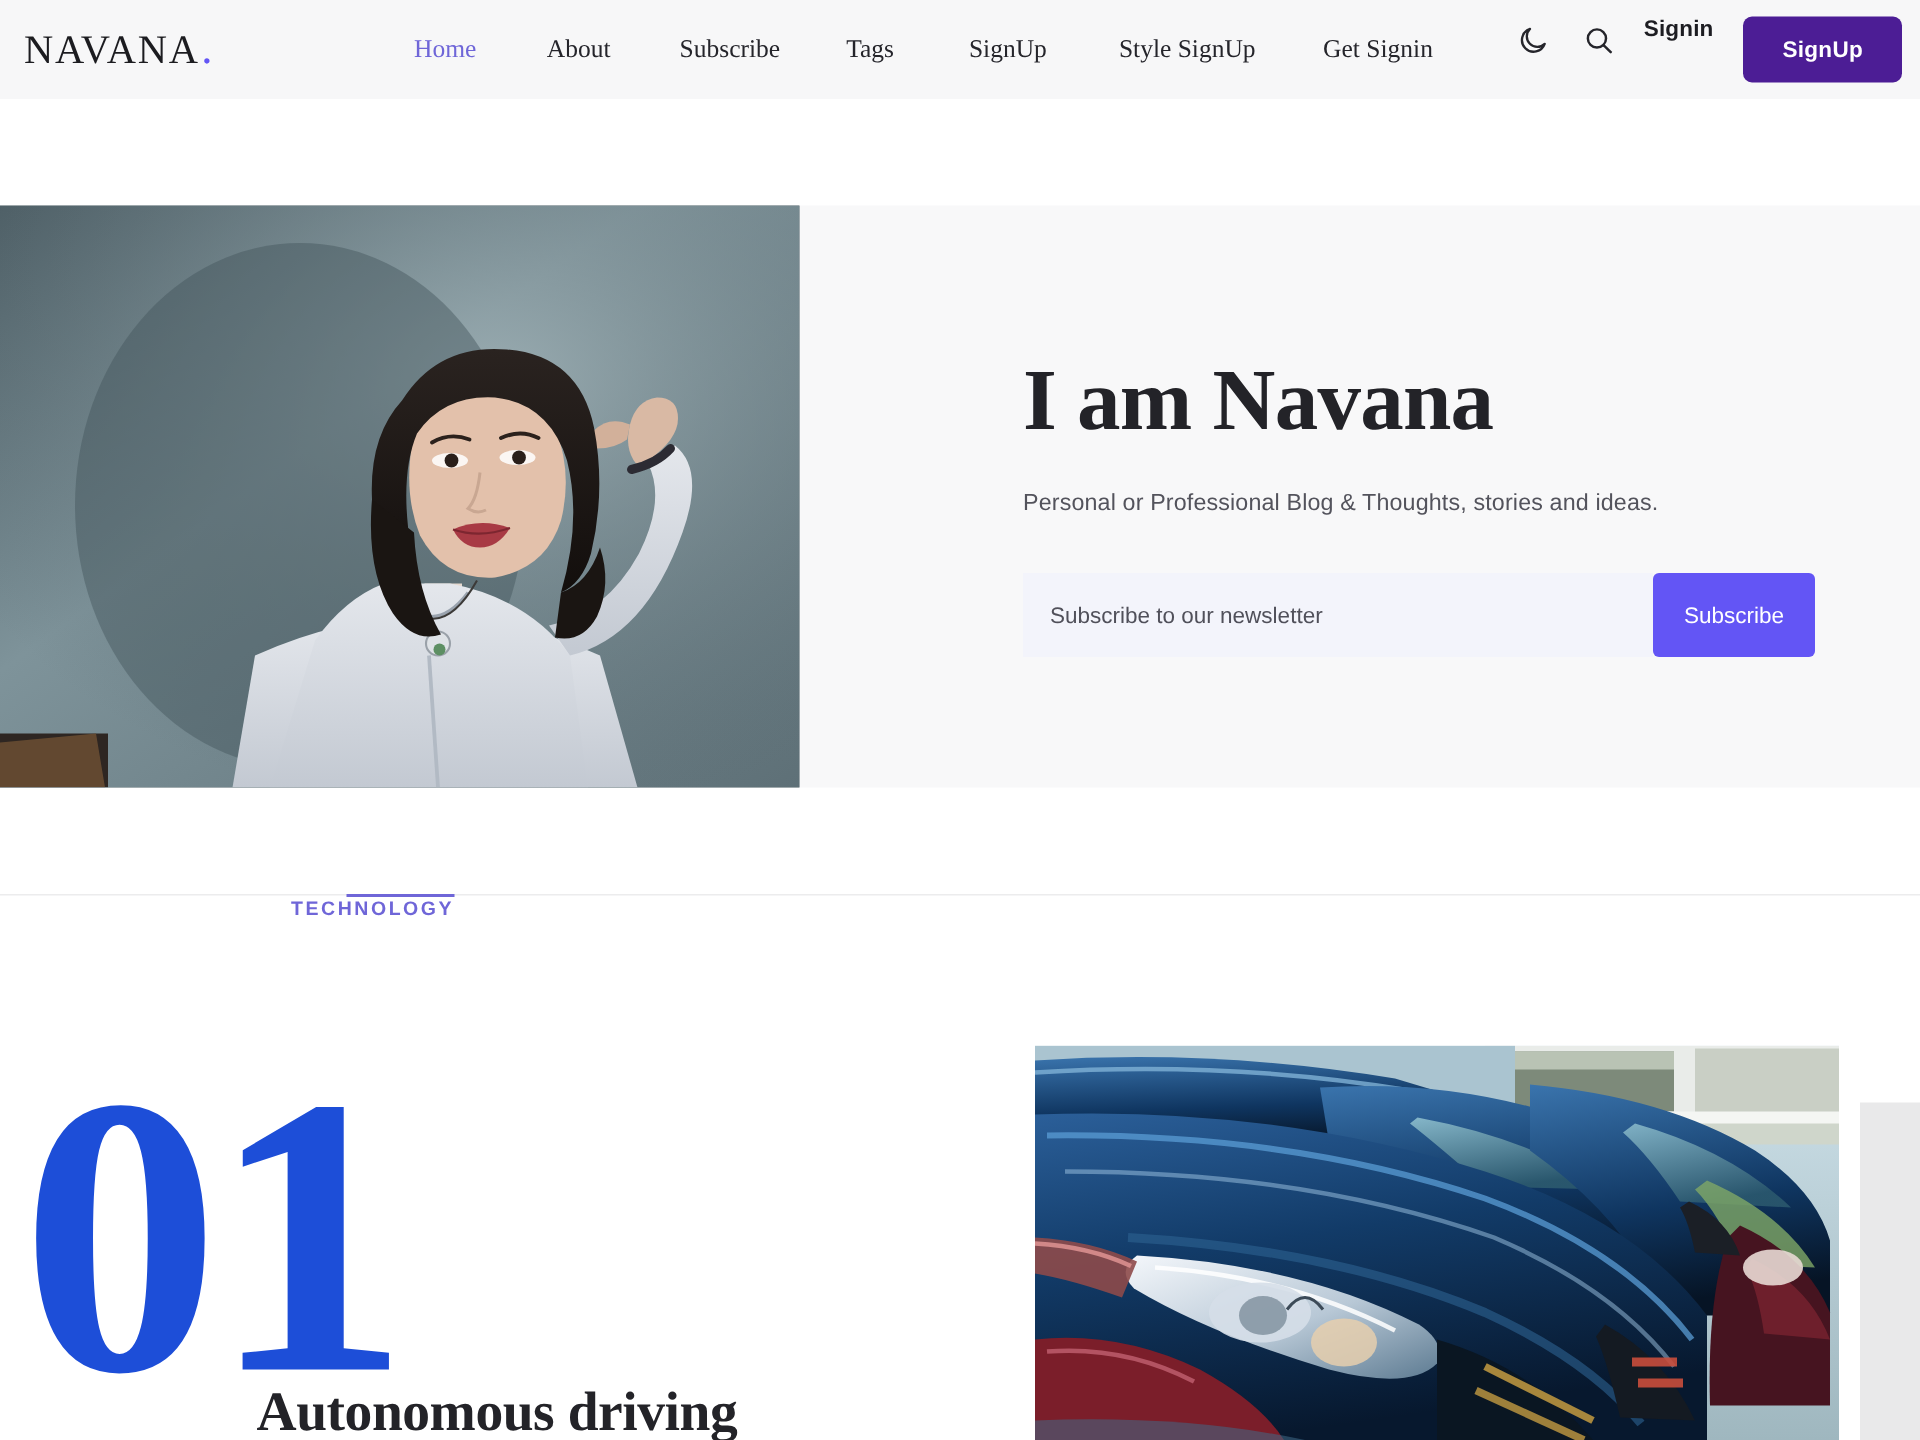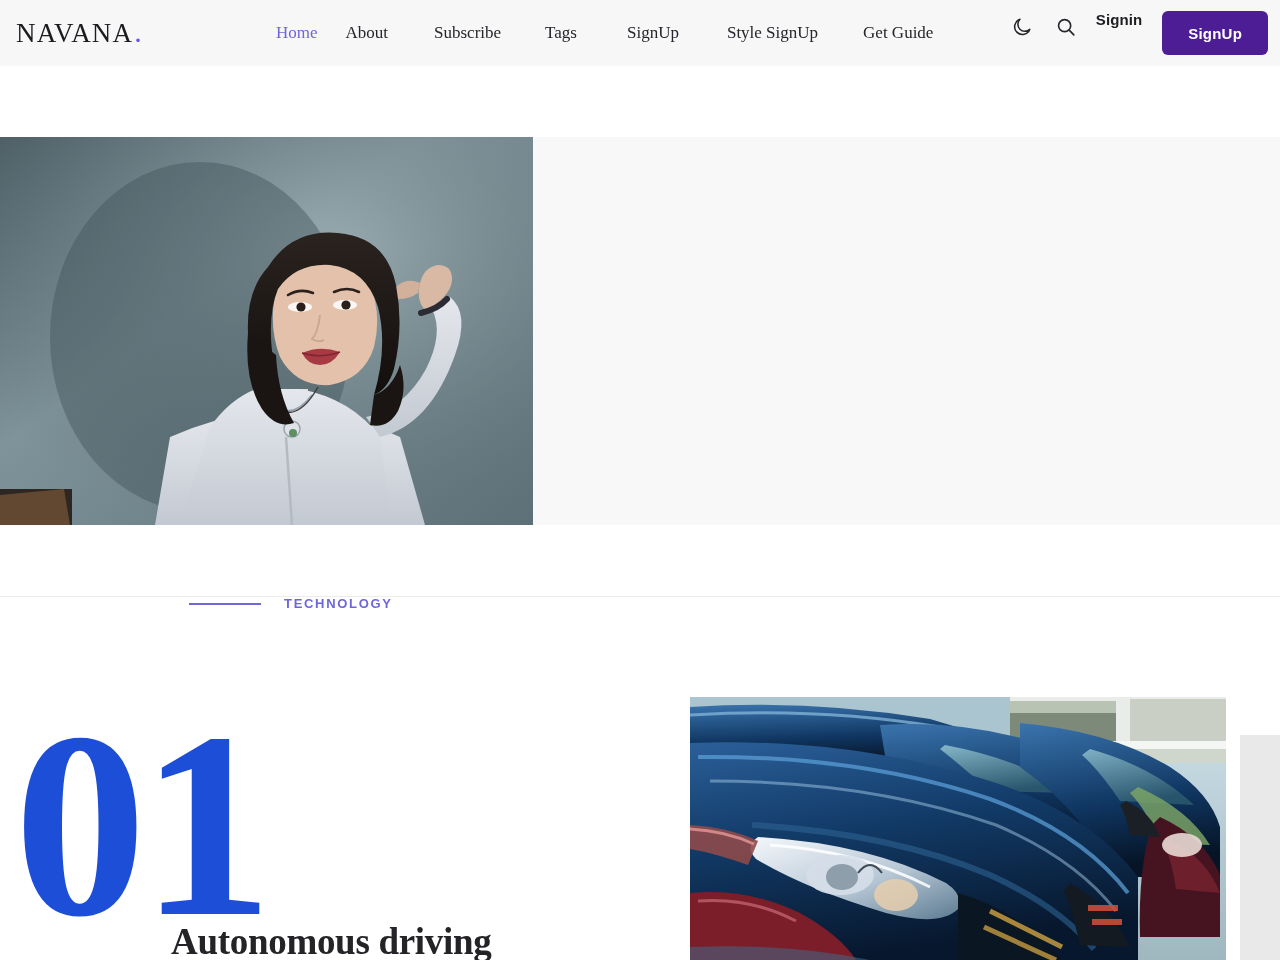--- a/index.html
+++ b/index.html
@@ -27,21 +27,21 @@
 
   .nav { position:absolute; left:276px; top:23px; display:flex; align-items:center; }
   .nav-item {
     font-family:"Liberation Serif", serif;
     font-size:17px; color:#25252b; margin-right:50px; white-space:nowrap;
     cursor:pointer;
   }
   .nav-item:last-child { margin-right:0; }
   .nav-item.active { color:#6f66d8; }
   .nav-item.i0 { margin-right:28px; }
-  .nav-item.i1 { margin-right:46px; }
+  .nav-item.i1 { margin-right:46px;margin-left:19px; }
   .nav-item.i2 { margin-right:44px; }
   .nav-item.i3 { }
   .nav-item.i4 { margin-right:48px; }
   .nav-item.i5 { margin-right:45px; }
 
   .head-right { position:absolute; right:12px; top:11px; display:flex; align-items:flex-start; }
   .icon-btn {
     width:32px; height:32px; display:flex; align-items:center; justify-content:center;
     cursor:pointer; color:#25252b;
   }
@@ -103,21 +103,21 @@
   
   .feature { position:absolute; top:596px; left:0; width:1280px; height:364px; }
   .big-num {
     position:absolute; left:14px; top:96px;
     font-family:"Liberation Serif", serif;
     font-size:265px; font-weight:bold; line-height:1;
     color:#1d4ed8; letter-spacing:-6px;
     user-select:none;
   }
   .kicker-row {
-    position:absolute; left:189px; top:864px-596px; display:flex; align-items:center;
+    position:absolute; left:171px; top:864px-596px; display:flex; align-items:flex-end;flex-direction:column;
   }
   .kicker-line { width:72px; height:2px; background:#6f66d8; }
   .kicker-text {
     margin-left:23px; font-size:13px; font-weight:bold;
     letter-spacing:1.7px; color:#6f66d8;
   }
   .feature-title {
     position:absolute; left:171px; top:324px;
     font-family:"Liberation Serif", serif;
     font-size:37px; font-weight:bold; color:#232328; letter-spacing:-0.3px;
@@ -146,21 +146,21 @@
         <span class="logo-dot">.</span>
     </div>
 
     <nav class="nav">
       <span class="nav-item active i0">Home</span>
       <span class="nav-item i1">About</span>
       <span class="nav-item i2">Subscribe</span>
       <span class="nav-item i3">Tags</span>
       <span class="nav-item i4">SignUp</span>
       <span class="nav-item i5">Style SignUp</span>
-      <span class="nav-item">Get Guide</span>
+      <span class="nav-item">Get Signin</span>
     </nav>
 
     <div class="head-right">
       <div class="icon-btn moon-btn">
         <svg width="22" height="22" viewBox="0 0 24 24" fill="none" stroke="#25252b" stroke-width="1.7" stroke-linecap="round" stroke-linejoin="round">
           <path d="M20.5 14.5A8.5 8.5 0 1 1 9.8 3.6a7 7 0 0 0 10.7 10.9z"></path>
         </svg>
       </div>
       <div class="icon-btn search-btn">
         <svg width="22" height="22" viewBox="0 0 24 24" fill="none" stroke="#25252b" stroke-width="1.8" stroke-linecap="round">
@@ -223,20 +223,28 @@
         <circle cx="301" cy="170" r="4.6" fill="#2a1f1a"></circle>
         <circle cx="346" cy="168" r="4.6" fill="#2a1f1a"></circle>
         <path d="M288 158 Q300 151 313 156" stroke="#2b211c" stroke-width="2.6" fill="none" stroke-linecap="round"></path>
         <path d="M334 155 Q347 149 359 155" stroke="#2b211c" stroke-width="2.6" fill="none" stroke-linecap="round"></path>
         <path d="M320 178 Q318 196 312 202 Q318 206 324 203" stroke="#c9a792" stroke-width="2" fill="none"></path>
         <path d="M302 216 Q320 208 340 215 Q332 228 320 228 Q308 228 302 216 Z" fill="#a83a44"></path>
         <path d="M302 216 Q320 222 340 215" stroke="#7d2630" stroke-width="1.4" fill="none"></path>
       </svg>
     </div>
 
+    <div class="hero-body">
+      <h1 class="hero-title">I am Navana</h1>
+      <p class="hero-sub">Personal or Professional Blog &amp; Thoughts, stories and ideas.</p>
+      <form class="sub-form">
+        <input class="sub-input" type="text" placeholder="Subscribe to our newsletter" style="">
+        <button class="sub-btn" type="button">Subscribe</button>
+      </form>
+    </div>
   </div>
 
   <div class="divider"></div>
 
   <div class="feature">
     <div class="big-num">01</div>
 
     <div class="kicker-row">
       <span class="kicker-line"></span>
       <span class="kicker-text">TECHNOLOGY</span>

